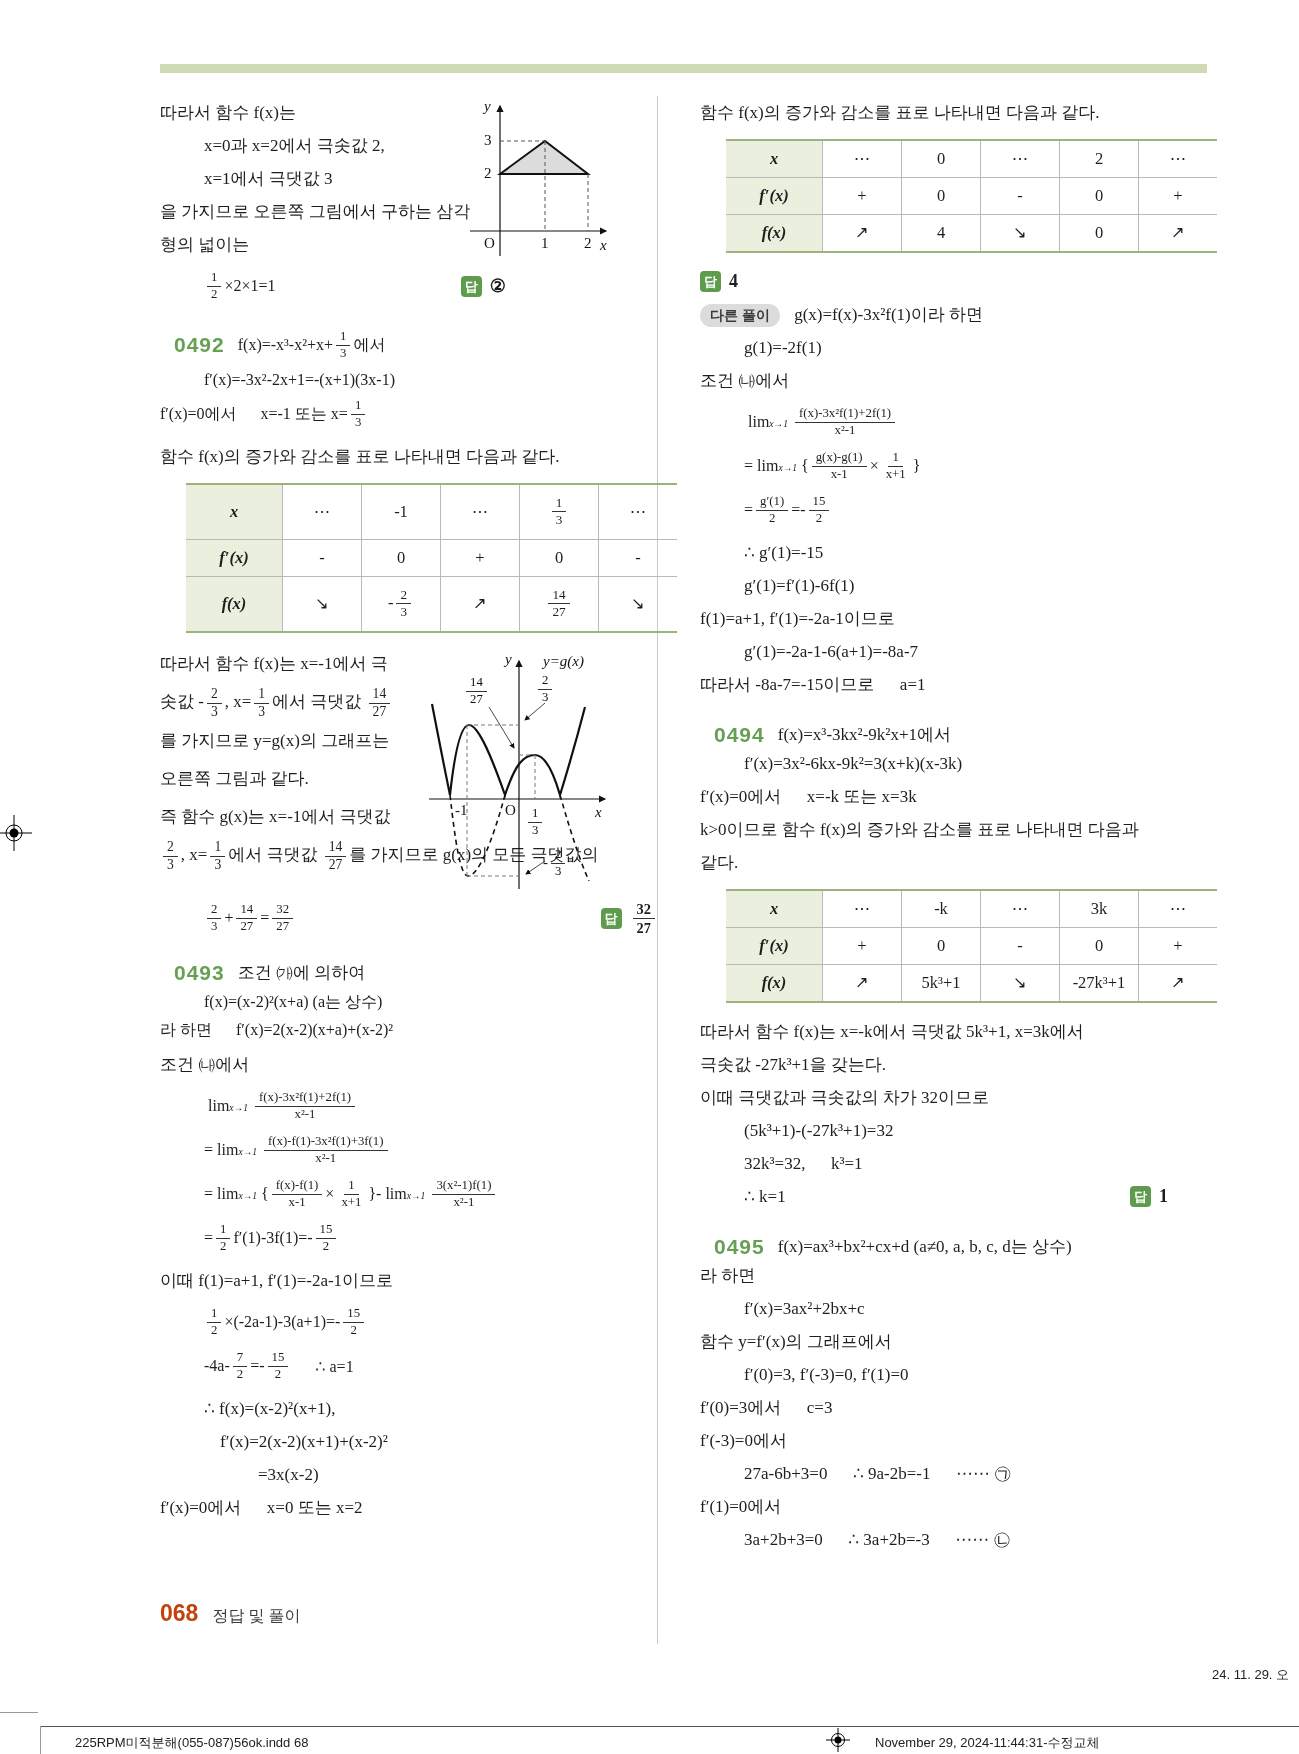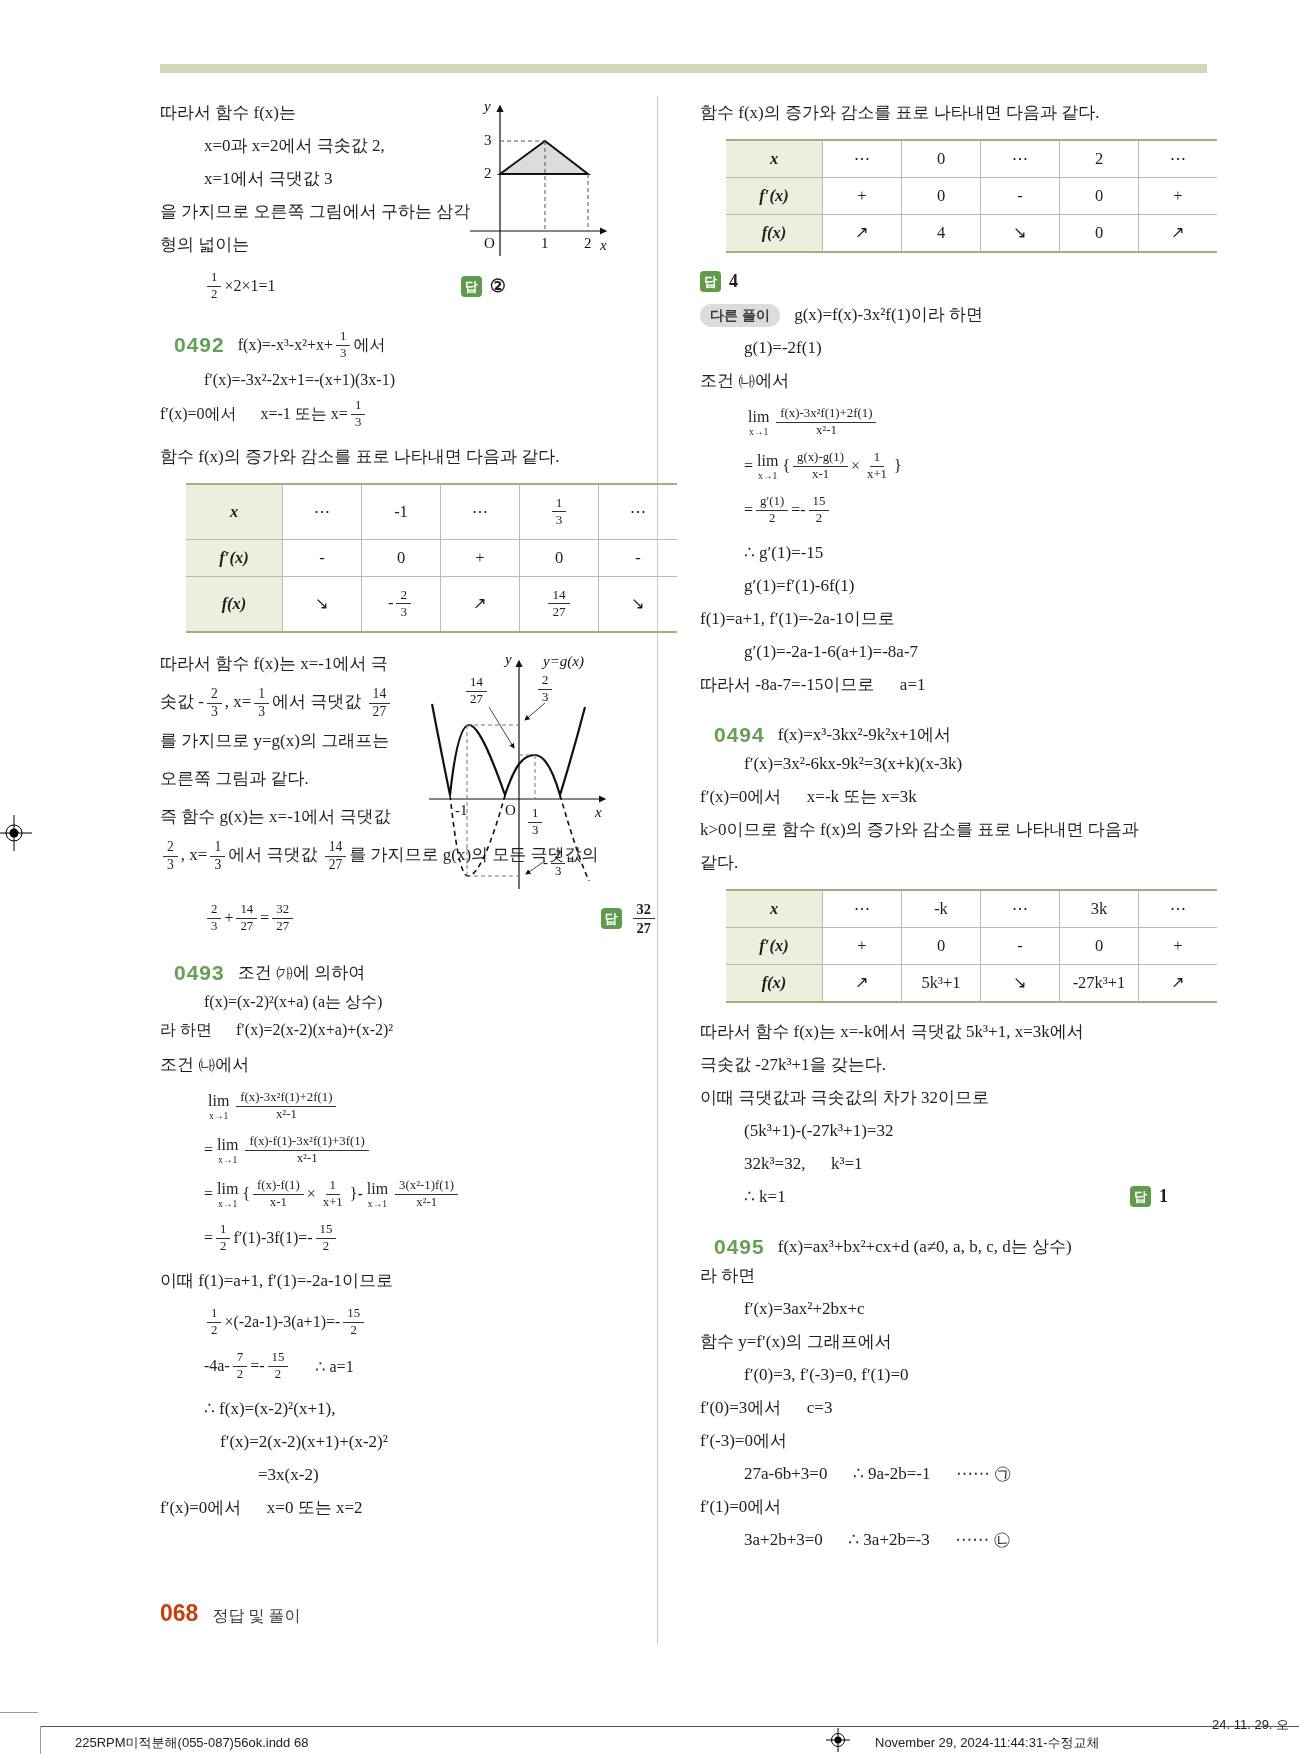--- a/index.html
+++ b/index.html
@@ -15,24 +15,24 @@
   .disp > span{display:inline-flex;align-items:center;}
   .i1{margin-left:44px;}
   .i2{margin-left:60px;}
   .i3{margin-left:98px;}
   .clr{clear:right;}
   
   .frac{display:inline-flex;flex-direction:column;align-items:center;vertical-align:middle;
         margin:2px 3px;font-size:0.80em;line-height:1.25;}
   .fnum{padding:0 4px;border-bottom:1.3px solid #333;}
   .fden{padding:0 4px;}
-  .lim{display:inline-flex;flex-direction:column;align-items:center;vertical-align:middle;
+  .lim{display:inline-flex;flex-direction:row;align-items:center;vertical-align:middle;
        margin:0 4px;line-height:1;}
   .ltop{font-size:1em;}
-  .lsub{font-size:0.60em;margin-top:2px;}
+  .lsub{font-size:0.60em;font-style:italic;margin-top:2px;}
   
   .phead{display:flex;align-items:center;gap:13px;margin-top:22px;margin-left:14px;}
   .pnum{font-family:"Liberation Sans","DejaVu Sans",sans-serif;font-weight:700;font-size:21px;
         color:#65a054;letter-spacing:1px;}
   
   .inc-table{display:table;border-collapse:collapse;margin:10px 0 12px 26px;
              border-top:2px solid #9db37f;border-bottom:2px solid #9db37f;}
   .inc-table .tr{display:table-row;}
   .inc-table .td{display:table-cell;min-width:66px;text-align:center;vertical-align:middle;
                  padding:8px 6px;border-left:1px solid #b9b9b9;font-size:16.5px;
@@ -466,14 +466,14 @@
   <div class="printrule"></div>
   <div class="cropvert"></div>
   <div class="printtext" style="left:75px;top:1734px">225RPM미적분해(055-087)56ok.indd   68</div>
   <svg class="regmark" style="left:826px;top:1728px" width="24" height="24">
     <line x1="0" y1="12" x2="24" y2="12" stroke="#000" stroke-width="1"></line>
     <line x1="12" y1="0" x2="12" y2="24" stroke="#000" stroke-width="1"></line>
     <circle cx="12" cy="12" r="6.5" fill="none" stroke="#000" stroke-width="1"></circle>
     <circle cx="12" cy="12" r="3.5" fill="#000"></circle>
   </svg>
   <div class="printtext" style="left:875px;top:1734px">November 29, 2024-11:44:31-수정교체</div>
-  <div class="printtext" style="left:1212px;top:1716px">24. 11. 29.  오</div>
+  <div class="printtext" style="left:1212px;top:1666px">24. 11. 29.  오</div>
 </div>
 
 </body></html>

